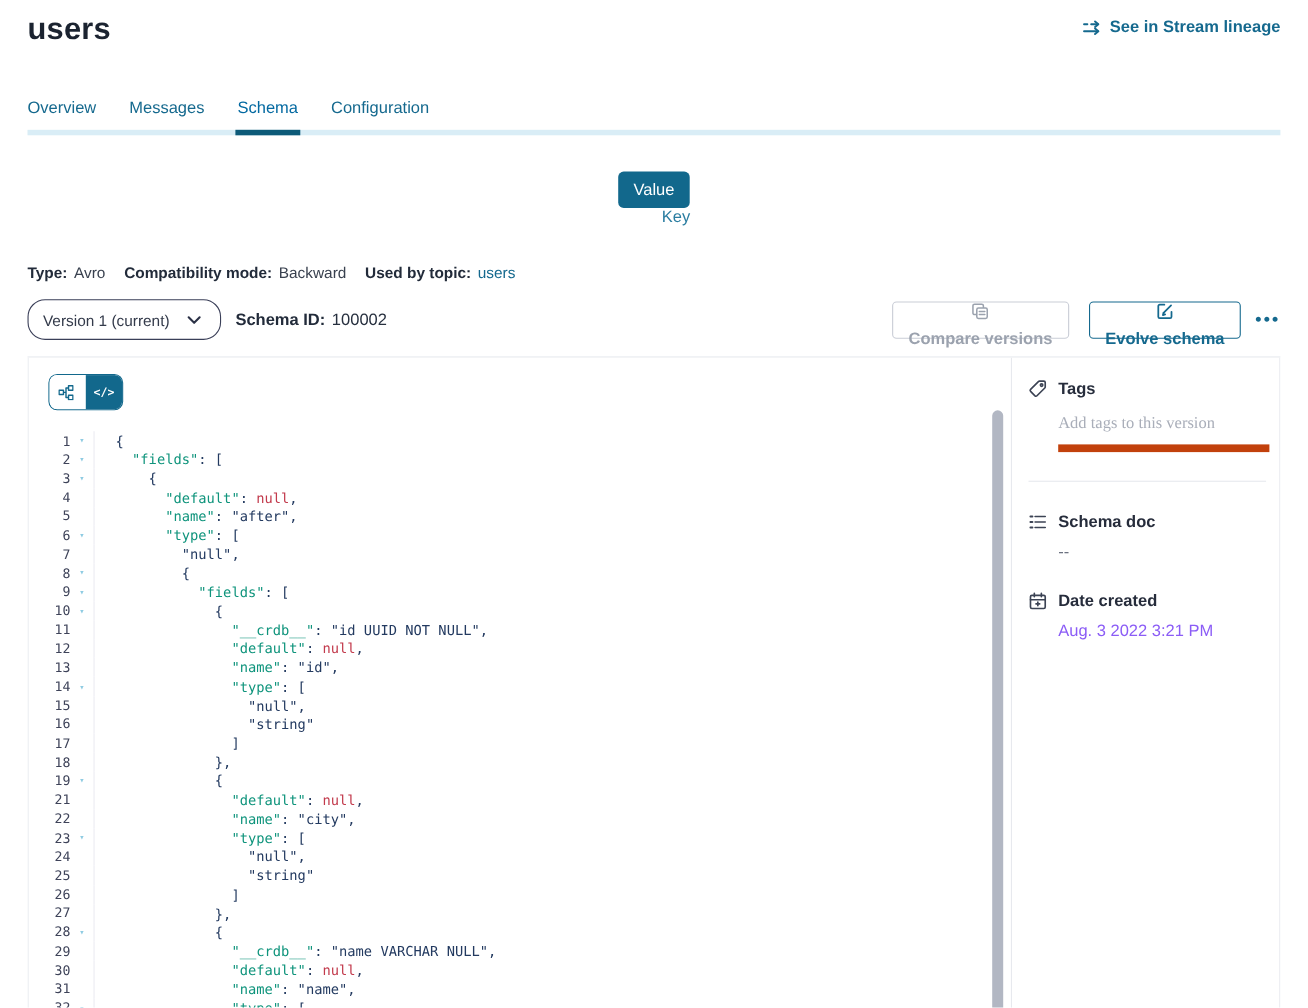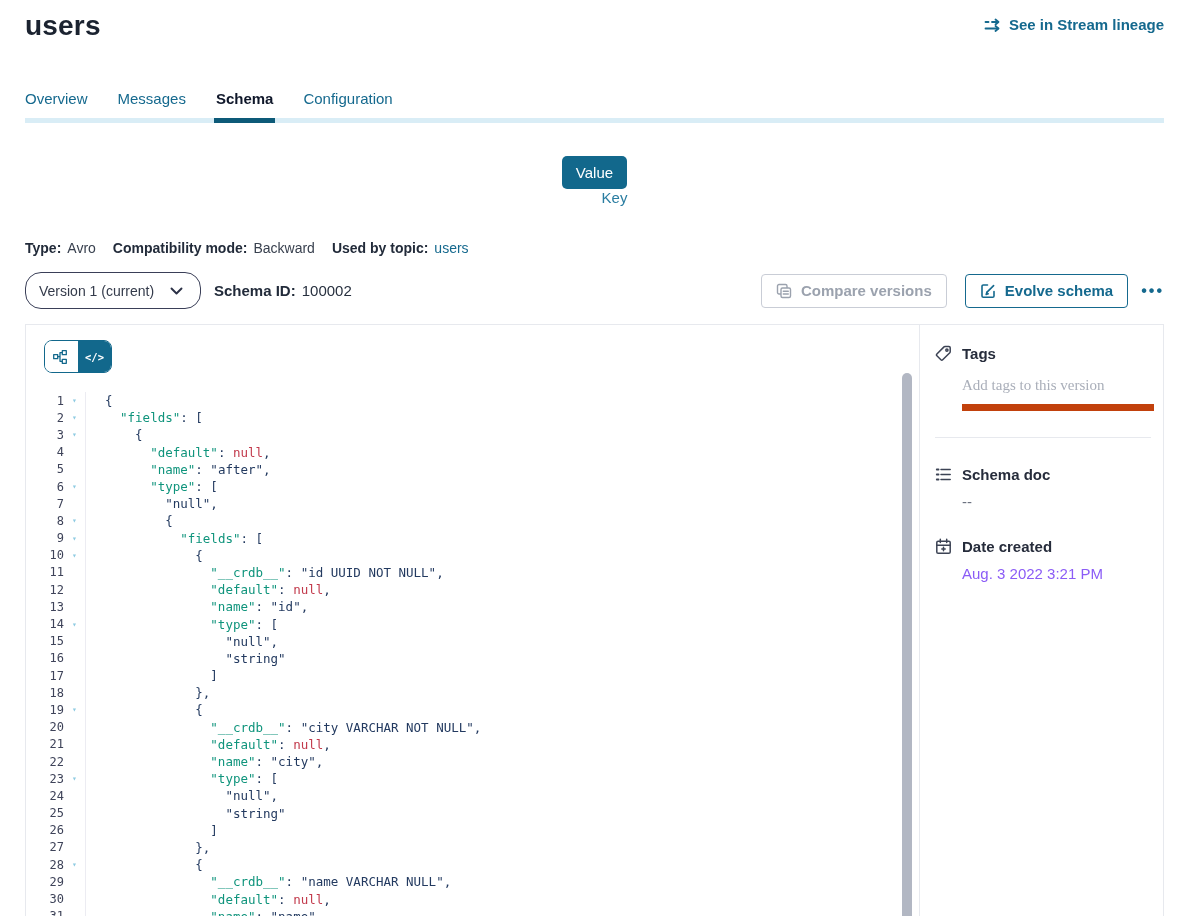--- a/index.html
+++ b/index.html
@@ -9,21 +9,21 @@
 
   
   .page-header { display:flex; justify-content:space-between; align-items:flex-start; padding-top:10px; height:43px; }
   .title { font-size:28px; font-weight:700; color:#1b2330; letter-spacing:.2px; }
   .lineage-link { display:flex; align-items:center; gap:8px; color:#15698e; font-weight:600; font-size:15px; margin-top:6px; cursor:pointer; }
 
   
   .tabs-wrap { position:relative; margin-top:47px; }
   .tabs { display:flex; gap:30px; }
   .tab { font-size:15px; color:#15698e; font-weight:500; padding-bottom:16px; position:relative; cursor:pointer; }
-  .tab.active { color:#0f172a; font-weight:700; }
+  .tab.active { color:#0369a1; font-weight:400; }
   .tab.active::after { content:""; position:absolute; left:-2px; right:-2px; bottom:0; height:5px; background:#0d5a78; z-index:2; }
   .tab-strip { position:absolute; left:0; right:0; bottom:0; height:5px; background:#d9edf6; }
 
   
   .vk-row { margin-top:33px; display:flex; align-items:center;flex-direction:column; }
   .value-btn { background:#12688c; color:#fff; font-size:15px; padding:8px 14px; border-radius:5px; border:none; cursor:pointer; font-family:inherit; }
   .key-btn { background:none; border:none; color:#2a7da1; font-size:15px; margin-left:40px; cursor:pointer; font-family:inherit; }
 
   
   .meta-row { margin-top:34px; display:flex; gap:17px; font-size:14px; }
@@ -31,21 +31,21 @@
   .meta-label { font-weight:700; color:#222b3a; }
   .meta-value { color:#39414f; }
   .meta-value.link { color:#15698e; cursor:pointer; }
 
   
   .version-row { margin-top:16px; display:flex; align-items:center; }
   .select { width:176px; height:37px; border:1.4px solid #3a3f58; border-radius:16px; display:flex; align-items:center; justify-content:space-between; padding:0 13px; font-size:14px; color:#343b4b; cursor:pointer; background:#fff; }
   .schema-id { margin-left:13px; font-size:15px; display:flex; gap:6px; }
   .schema-id b { color:#222b3a; }
   .right-actions { margin-left:auto; display:flex; align-items:center; }
-  .btn { display:inline-flex; align-items:center; gap:8px; height:34px; padding:0 14px; border-radius:4px; background:#fff; font-size:15px; font-family:inherit; cursor:pointer; }
+  .btn { display:inline-flex; align-items:center; gap:8px; height:34px; padding:0 14px; border-radius:4px; background:#fff; font-size:15px; font-family:inherit; cursor:pointer;flex-direction:column; }
   .btn-disabled { border:1px solid #c9cdd6; color:#9ba2ae; font-weight:600; }
   .btn-outline { border:1.5px solid #15698e; color:#15698e; font-weight:700; margin-left:18px; }
   .more-btn { background:none; border:none; color:#15698e; font-size:16px; font-weight:700; letter-spacing:2px; margin-left:13px; cursor:pointer; }
 
   
   .panel { margin-top:15px; border-top:1px solid #e7e9ee; display:flex; height:611px; overflow:hidden; }
   .code-section { width:895px; border-left:1px solid #e7e9ee; border-right:1px solid #e7e9ee; position:relative; overflow:hidden; }
   .editor-toolbar { padding:15px 0 0 18px; height:46px; }
   .view-toggle { display:inline-flex; border:1px solid #12688c; border-radius:8px; overflow:hidden; }
   .vt-btn { width:33px; height:31px; display:flex; align-items:center; justify-content:center; cursor:pointer; }
@@ -196,21 +196,20 @@
           <div class="code-line"><span class="gutter"><span class="ln">10</span><span class="fold">▾</span></span><span class="code-body" style="padding-left: 109.3px;"><span class="tok-p">{</span></span></div>
           <div class="code-line"><span class="gutter"><span class="ln">11</span><span class="fold"></span></span><span class="code-body" style="padding-left: 124.35px;"><span class="tok-k">"__crdb__"</span><span class="tok-p">: </span><span class="tok-s">"id UUID NOT NULL"</span><span class="tok-p">,</span></span></div>
           <div class="code-line"><span class="gutter"><span class="ln">12</span><span class="fold"></span></span><span class="code-body" style="padding-left: 124.35px;"><span class="tok-k">"default"</span><span class="tok-p">: </span><span class="tok-u">null</span><span class="tok-p">,</span></span></div>
           <div class="code-line"><span class="gutter"><span class="ln">13</span><span class="fold"></span></span><span class="code-body" style="padding-left: 124.35px;"><span class="tok-k">"name"</span><span class="tok-p">: </span><span class="tok-s">"id"</span><span class="tok-p">,</span></span></div>
           <div class="code-line"><span class="gutter"><span class="ln">14</span><span class="fold">▾</span></span><span class="code-body" style="padding-left: 124.35px;"><span class="tok-k">"type"</span><span class="tok-p">: [</span></span></div>
           <div class="code-line"><span class="gutter"><span class="ln">15</span><span class="fold"></span></span><span class="code-body" style="padding-left: 139.4px;"><span class="tok-s">"null"</span><span class="tok-p">,</span></span></div>
           <div class="code-line"><span class="gutter"><span class="ln">16</span><span class="fold"></span></span><span class="code-body" style="padding-left: 139.4px;"><span class="tok-s">"string"</span></span></div>
           <div class="code-line"><span class="gutter"><span class="ln">17</span><span class="fold"></span></span><span class="code-body" style="padding-left: 124.35px;"><span class="tok-p">]</span></span></div>
           <div class="code-line"><span class="gutter"><span class="ln">18</span><span class="fold"></span></span><span class="code-body" style="padding-left: 109.3px;"><span class="tok-p">},</span></span></div>
           <div class="code-line"><span class="gutter"><span class="ln">19</span><span class="fold">▾</span></span><span class="code-body" style="padding-left: 109.3px;"><span class="tok-p">{</span></span></div>
-          <div class="code-line"><span class="gutter"><span class="ln">20</span><span class="fold"></span></span><span class="code-body" style="padding-left: 124.35px;"><span class="tok-k">"__crdb__"</span><span class="tok-p">: </span><span class="tok-s">"city VARCHAR NOT NULL"</span><span class="tok-p">,</span></span></div>
           <div class="code-line"><span class="gutter"><span class="ln">21</span><span class="fold"></span></span><span class="code-body" style="padding-left: 124.35px;"><span class="tok-k">"default"</span><span class="tok-p">: </span><span class="tok-u">null</span><span class="tok-p">,</span></span></div>
           <div class="code-line"><span class="gutter"><span class="ln">22</span><span class="fold"></span></span><span class="code-body" style="padding-left: 124.35px;"><span class="tok-k">"name"</span><span class="tok-p">: </span><span class="tok-s">"city"</span><span class="tok-p">,</span></span></div>
           <div class="code-line"><span class="gutter"><span class="ln">23</span><span class="fold">▾</span></span><span class="code-body" style="padding-left: 124.35px;"><span class="tok-k">"type"</span><span class="tok-p">: [</span></span></div>
           <div class="code-line"><span class="gutter"><span class="ln">24</span><span class="fold"></span></span><span class="code-body" style="padding-left: 139.4px;"><span class="tok-s">"null"</span><span class="tok-p">,</span></span></div>
           <div class="code-line"><span class="gutter"><span class="ln">25</span><span class="fold"></span></span><span class="code-body" style="padding-left: 139.4px;"><span class="tok-s">"string"</span></span></div>
           <div class="code-line"><span class="gutter"><span class="ln">26</span><span class="fold"></span></span><span class="code-body" style="padding-left: 124.35px;"><span class="tok-p">]</span></span></div>
           <div class="code-line"><span class="gutter"><span class="ln">27</span><span class="fold"></span></span><span class="code-body" style="padding-left: 109.3px;"><span class="tok-p">},</span></span></div>
           <div class="code-line"><span class="gutter"><span class="ln">28</span><span class="fold">▾</span></span><span class="code-body" style="padding-left: 109.3px;"><span class="tok-p">{</span></span></div>
           <div class="code-line"><span class="gutter"><span class="ln">29</span><span class="fold"></span></span><span class="code-body" style="padding-left: 124.35px;"><span class="tok-k">"__crdb__"</span><span class="tok-p">: </span><span class="tok-s">"name VARCHAR NULL"</span><span class="tok-p">,</span></span></div>
           <div class="code-line"><span class="gutter"><span class="ln">30</span><span class="fold"></span></span><span class="code-body" style="padding-left: 124.35px;"><span class="tok-k">"default"</span><span class="tok-p">: </span><span class="tok-u">null</span><span class="tok-p">,</span></span></div>

